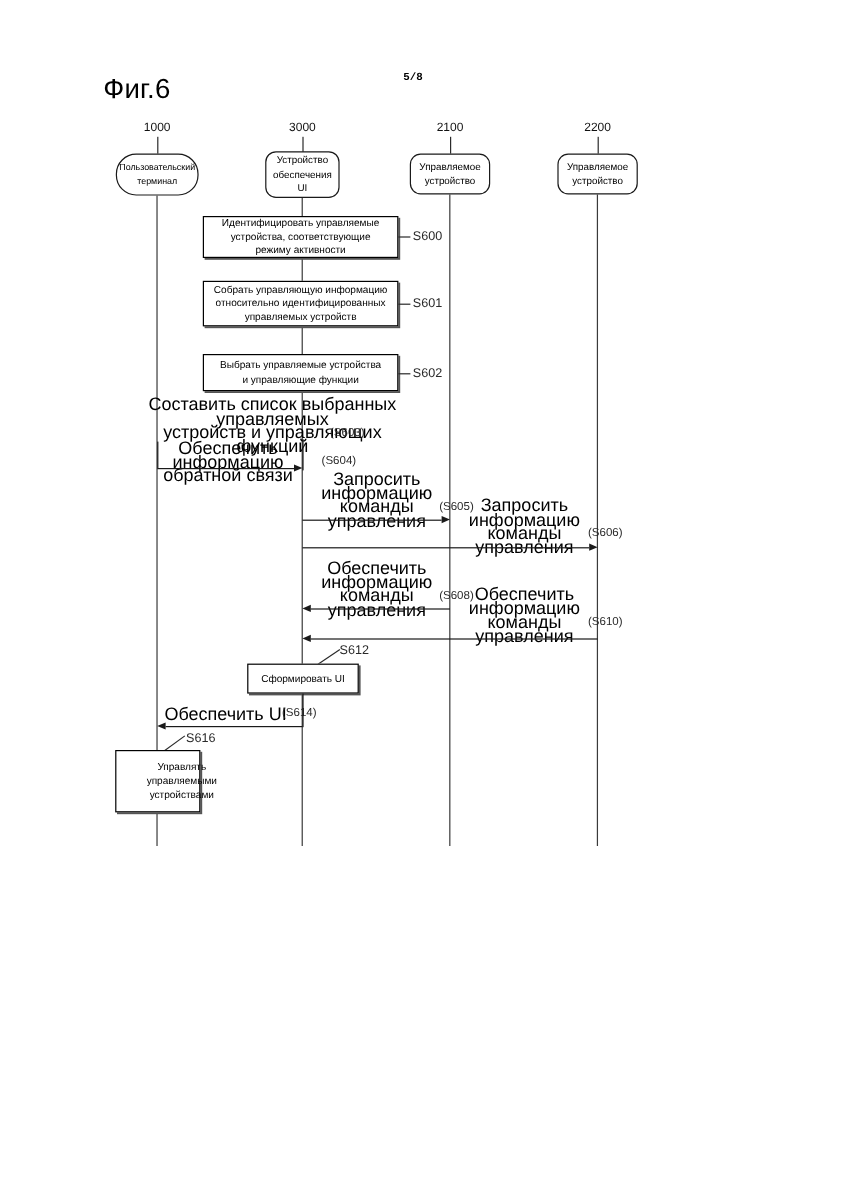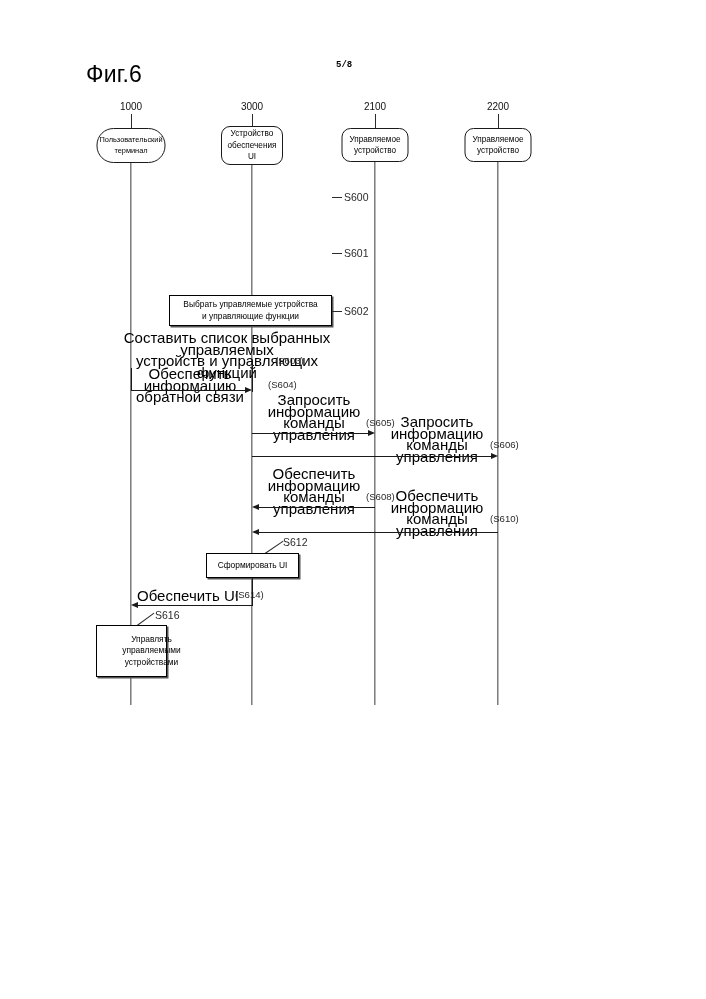--- a/index.html
+++ b/index.html
@@ -179,23 +179,33 @@
   <div class="lifeline" style="left:375px; top:162px; height:543px;"></div>
 
   <div class="actor-ref" style="left:498px; top:101px;">2200</div>
   <div class="actor-stem" style="left:498px; top:114px; height:14px;"></div>
   <div class="actor-box wide" style="left:498px; top:128px; width:67px; height:34px;">
     <div class="actor-label">Управляемое
 устройство</div>
   </div>
   <div class="lifeline" style="left:498px; top:162px; height:543px;"></div>
 
+  <div class="proc-box" style="left:169px; top:180px; width:163px; height:35px;">
+    <div class="proc-label">Идентифицировать управляемые
+устройства, соответствующие
+режиму активности</div>
+  </div>
   <div class="step-leader" style="left:332px; top:197px; width:10px;"></div>
   <div class="step-tag" style="left:344px; top:191px;">S600</div>
 
+  <div class="proc-box" style="left:169px; top:234px; width:163px; height:38px;">
+    <div class="proc-label">Собрать управляющую информацию
+относительно идентифицированных
+управляемых устройств</div>
+  </div>
   <div class="step-leader" style="left:332px; top:253px; width:10px;"></div>
   <div class="step-tag" style="left:344px; top:247px;">S601</div>
 
   <div class="proc-box" style="left:169px; top:295px; width:163px; height:31px;">
     <div class="proc-label">Выбрать управляемые устройства
 и управляющие функции</div>
   </div>
   <div class="step-leader" style="left:332px; top:311px; width:10px;"></div>
   <div class="step-tag" style="left:344px; top:305px;">S602</div>
 

